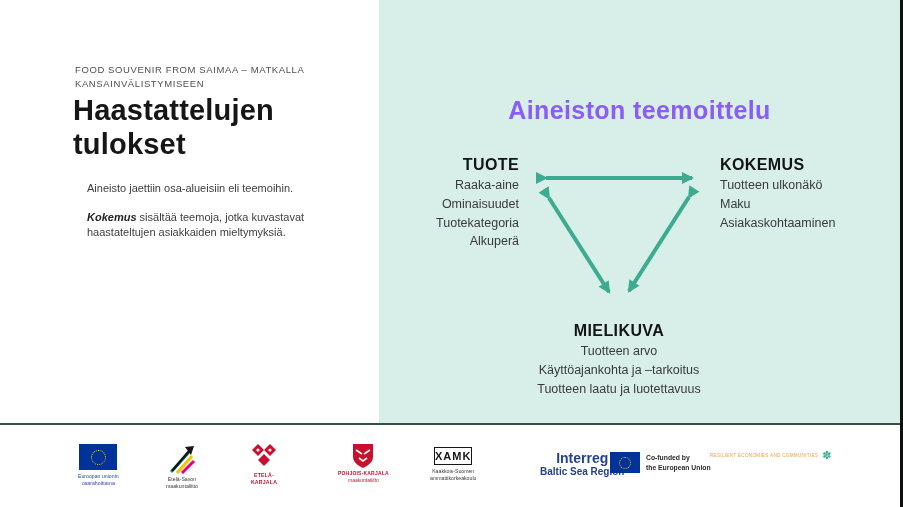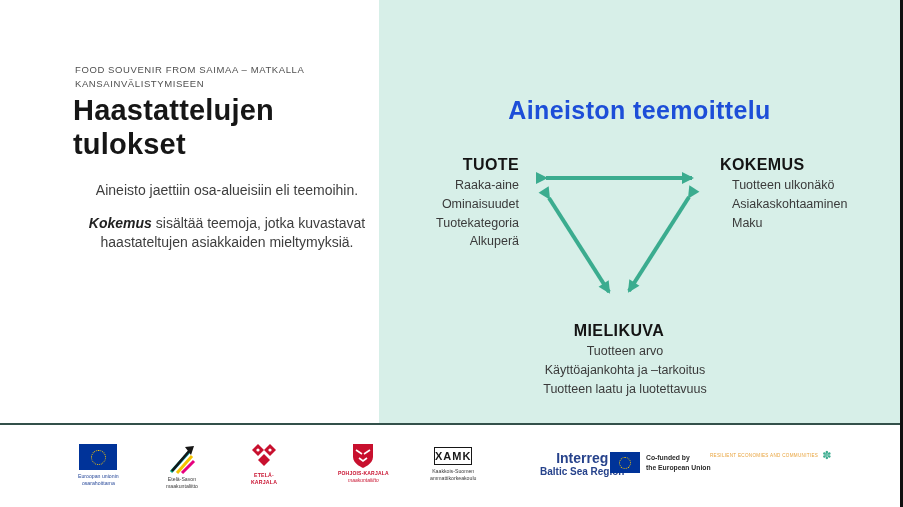--- a/index.html
+++ b/index.html
@@ -11,29 +11,29 @@
   .right-panel{position:absolute;left:379px;top:0;width:521px;height:423px;background:#d7efe8;}
   .divider{position:absolute;left:0;top:423px;width:903px;height:2px;background:#33504a;}
   .frame-right{position:absolute;left:900px;top:0;width:3px;height:507px;background:#101010;}
 
   
   .eyebrow{position:absolute;left:75px;top:63px;width:300px;font-size:9.5px;letter-spacing:.6px;
            color:#4f4f4f;line-height:1.5;font-weight:400;}
   .h1{position:absolute;left:73px;top:94px;width:300px;font-size:29px;font-weight:700;
       color:#161616;line-height:1.16;letter-spacing:.2px;}
   .paras{position:absolute;left:75px;top:181px;width:292px;}
-  .paras p{margin:0 0 14px 12px;font-size:14px;line-height:1.36;color:#3e3e3e;text-align:center;}
+  .paras p{margin:0 0 14px 12px;font-size:11px;line-height:1.36;color:#3e3e3e;}
   .paras p .lead{font-weight:700;font-style:italic;color:#222;}
 
   
   .diagram-title{position:absolute;left:0;top:96px;width:521px;text-align:center;
-                 font-size:25px;font-weight:800;color:#1d4ed8;letter-spacing:.4px;}
+                 font-size:25px;font-weight:800;color:#8b5cf6;letter-spacing:.4px;}
   .node{position:absolute;}
   .node .node-label{font-size:16px;font-weight:800;color:#141414;letter-spacing:.4px;margin-bottom:2px;}
-  .node .node-item{font-size:12.5px;color:#3a3a3a;line-height:1.5;padding-left:12px;}
+  .node .node-item{font-size:12.5px;color:#3a3a3a;line-height:1.5;}
   .node-tuote{left:0;top:156px;width:140px;text-align:right;}
   .node-kokemus{left:341px;top:156px;width:170px;text-align:left;}
   .node-mielikuva{left:60px;top:322px;width:360px;text-align:center;}
   .arrows-svg{position:absolute;left:0;top:0;width:521px;height:423px;}
 
   
   .footer{position:absolute;left:0;top:425px;width:900px;height:82px;background:#ffffff;}
   .logo{position:absolute;display:flex;flex-direction:column;align-items:center;}
   .cap{font-size:5.2px;line-height:1.3;text-align:center;}
   .cap-blue{color:#2a4b9b;}
@@ -90,22 +90,22 @@
       <div class="node-label">TUOTE</div>
       <div class="node-item">Raaka-aine</div>
       <div class="node-item">Ominaisuudet</div>
       <div class="node-item">Tuotekategoria</div>
       <div class="node-item">Alkuperä</div>
     </div>
 
     <div class="node node-kokemus">
       <div class="node-label">KOKEMUS</div>
       <div class="node-item">Tuotteen ulkonäkö</div>
+      <div class="node-item">Maku</div>
       <div class="node-item">Asiakaskohtaaminen</div>
-      <div class="node-item">Maku</div>
     </div>
 
     <div class="node node-mielikuva">
       <div class="node-label">MIELIKUVA</div>
       <div class="node-item">Tuotteen arvo</div>
       <div class="node-item">Käyttöajankohta ja –tarkoitus</div>
       <div class="node-item">Tuotteen laatu ja luotettavuus</div>
     </div>
   </div>
 

